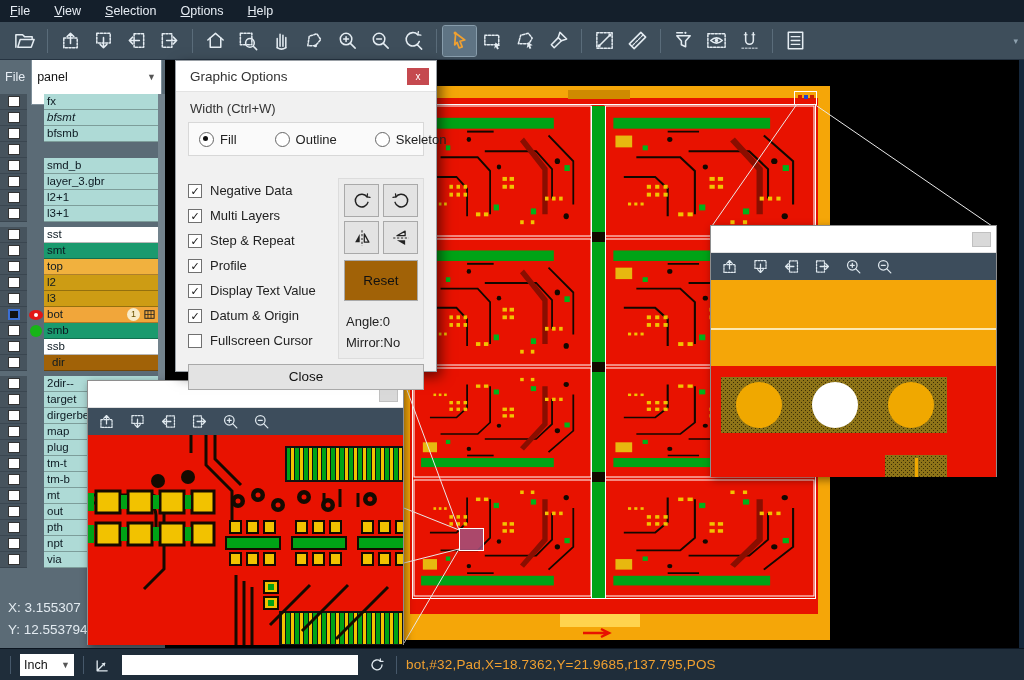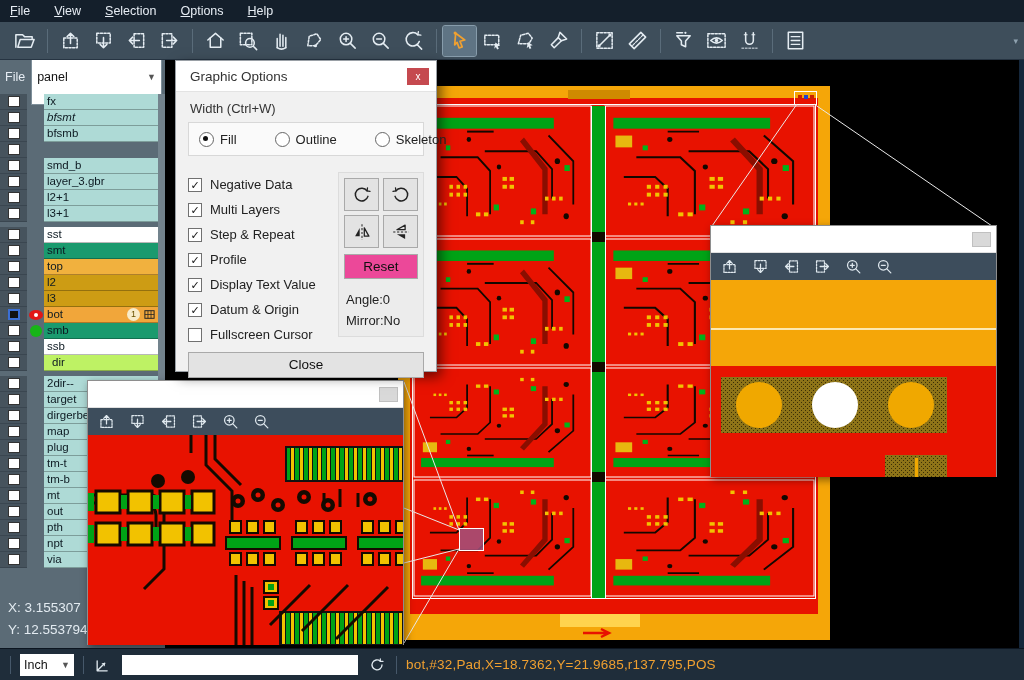--- a/index.html
+++ b/index.html
@@ -60,33 +60,33 @@
           padding:0 7px 0 14px;border-bottom:1px solid #e3e3e3}
   .dtitle-text{font-size:13.5px;color:#333}
   .dclose{width:22px;height:17px;background:#c5494f;color:#fff;font-size:10px;line-height:17px;text-align:center}
   .dbody{padding:6px 12px 0 12px;position:relative}
   .wlabel{font-size:13px;color:#333;margin:3px 0 6px 2px}
   .radiobox{border:1px solid #d8d8d8;background:#fafafa;height:32px;display:flex;align-items:center;
             padding:0 10px;gap:38px}
   .radio{display:flex;align-items:center;gap:6px;font-size:13px;color:#222}
   .rdot{width:13px;height:13px;border:1px solid #666;border-radius:50%;background:#fff;position:relative;flex:0 0 auto}
   .rdot.sel::after{content:"";position:absolute;left:3px;top:3px;width:5px;height:5px;background:#111;border-radius:50%}
-  .dmain{display:flex;margin-top:16px;align-items:flex-start}
+  .dmain{display:flex;margin-top:22px;align-items:flex-start}
   .dchecks{flex:1;display:flex;flex-direction:column}
   .dcheck{height:25px;display:flex;align-items:center;gap:8px;font-size:13px;color:#222}
   .cbx{width:14px;height:14px;background:#fff;border:1px solid #707070;box-sizing:border-box;
        font-size:11px;line-height:12px;text-align:center;color:#111;flex:0 0 auto}
   .cbx.on::after{content:"✓"}
   .dright{width:86px;background:#ececec;border:1px solid #dcdcdc;padding:5px 3px;display:flex;
           flex-direction:column;align-items:center;box-sizing:border-box}
   .btngrid{display:grid;grid-template-columns:35px 35px;gap:4px}
   .sqbtn{width:35px;height:33px;background:#e3e3e3;border:1px solid #a9a9a9;display:flex;
          align-items:center;justify-content:center;color:#222;box-sizing:border-box}
   .sqbtn svg{width:22px;height:22px}
-  .resetbtn{margin-top:6px;width:74px;height:25px;background:#ec4899;border:1px solid #a9a9a9;
+  .resetbtn{margin-top:6px;width:74px;height:41px;background:#a16207;border:1px solid #a9a9a9;
             font-size:13.5px;color:#111;display:flex;align-items:center;justify-content:center;box-sizing:border-box}
   .dinfo{font-size:13px;color:#222;align-self:flex-start;margin:10px 0 0 4px;line-height:21px}
   .closebtn{display:block;margin:5px auto 0;width:100%;height:26px;background:#e3e3e3;
             border:1px solid #a9a9a9;font-size:13.5px;color:#111;text-align:center;line-height:24px;box-sizing:border-box}
 
   
   .popup{position:absolute;background:#fff;border:1px solid #8e8e8e;box-sizing:border-box;z-index:20;
          box-shadow:2px 3px 8px rgba(0,0,0,.45)}
   .ptitle{height:26px;background:#fff;display:flex;align-items:center;justify-content:flex-end;
           padding-right:5px;border-bottom:1px solid #e0e0e0}
@@ -682,21 +682,21 @@
           <span class="cb"></span>
         </span>
         <span class="dotcol"></span>
         <span class="lname" style="background-color: rgb(255, 255, 255);">ssb</span>
       </div>
     <div class="lrow">
         <span class="cbcol">
           <span class="cb"></span>
         </span>
         <span class="dotcol"></span>
-        <span class="lname" style="background-color: #bef264; padding-left: 8px;">dir</span>
+        <span class="lname" style="background-color: #a16207; padding-left: 8px;">dir</span>
       </div>
     <div class="lsep"></div>
     <div class="lrow">
         <span class="cbcol">
           <span class="cb"></span>
         </span>
         <span class="dotcol"></span>
         <span class="lname" style="background-color: rgb(174, 218, 214);">2dir--</span>
       </div>
     <div class="lrow">

